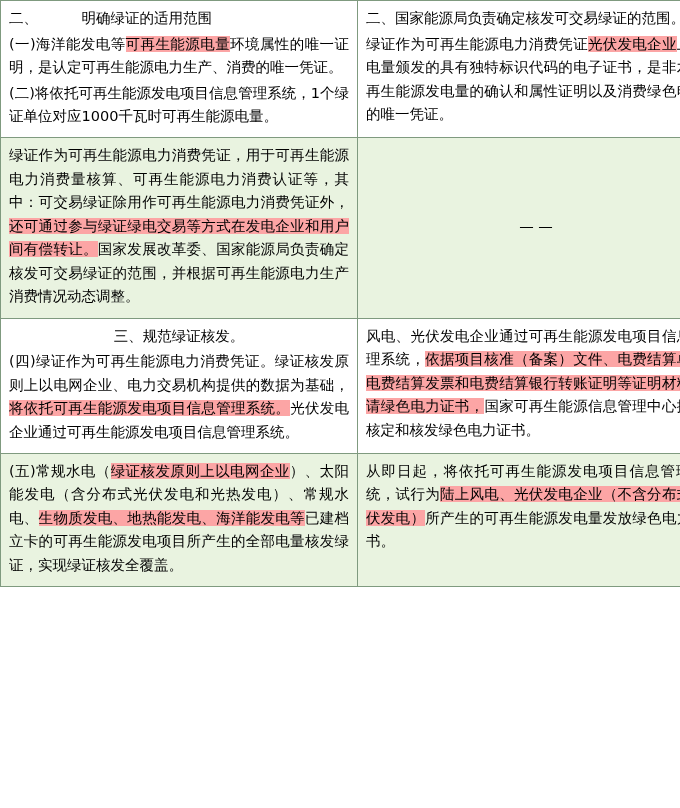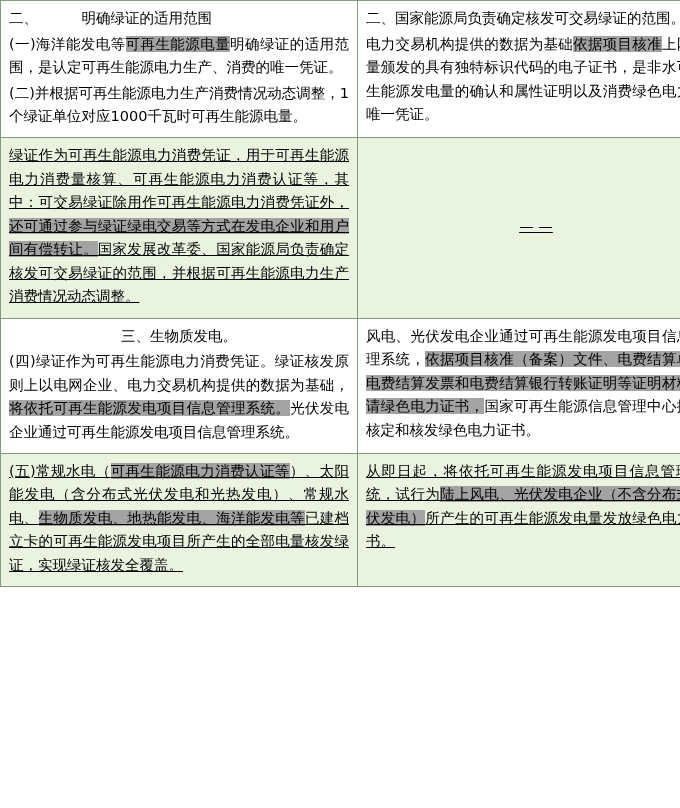--- a/index.html
+++ b/index.html
@@ -21,83 +21,82 @@
     vertical-align: top;
     padding: 6px 8px 8px 8px;
     font-size: 14.5px;
     line-height: 1.62;
     color: #000000;
   }
   td.left  { width: 340px; }
   td.right { width: 340px; }
   tr.green td {
     background: #e9f3e0;
-    text-decoration: underline;
   }
   tr.white td {
     background: #ffffff;
   }
   p.para {
     margin: 0 0 0.05em 0;
     text-align: justify;
     text-justify: inter-ideograph;
   }
   p.para + p.para {
     margin-top: 0.15em;
   }
   p.heading {
     margin: 0 0 0.05em 0;
   }
   p.center {
     text-align: center;
     margin: 0;
   }
   .hl {
-    background: #a3a3a3;
+    background: #fca5a5;
   }
   .dash-cell {
     vertical-align: middle !important;
     text-align: center;
   }
 </style>
 </head>
 <body>
 
 <table class="doc">
   <tbody>
       <tr class="white">
         <td class="left">
           <p class="para heading"><span>二、</span><span>　　　明确绿证的适用范围</span></p>
-          <p class="para"><span>(一)海洋能发电等</span><span class="hl">可再生能源电量</span><span>明确绿证的适用范围，是认定可再生能源电力生产、消费的唯一凭证。</span></p>
-          <p class="para"><span>(二)并根据可再生能源电力生产消费情况动态调整，1个绿证单位对应1000千瓦时可再生能源电量。</span></p>
+          <p class="para"><span>(一)海洋能发电等</span><span class="hl">可再生能源电量</span><span>环境属性的唯一证明，是认定可再生能源电力生产、消费的唯一凭证。</span></p>
+          <p class="para"><span>(二)将依托可再生能源发电项目信息管理系统，1个绿证单位对应1000千瓦时可再生能源电量。</span></p>
         </td>
         <td class="right">
           <p class="para"><span>二、国家能源局负责确定核发可交易绿证的范围。</span></p>
-          <p class="para"><span>电力交易机构提供的数据为基础</span><span class="hl">依据项目核准</span><span>上网电量颁发的具有独特标识代码的电子证书，是非水可再生能源发电量的确认和属性证明以及消费绿色电力的唯一凭证。</span></p>
+          <p class="para"><span>绿证作为可再生能源电力消费凭证</span><span class="hl">光伏发电企业</span><span>上网电量颁发的具有独特标识代码的电子证书，是非水可再生能源发电量的确认和属性证明以及消费绿色电力的唯一凭证。</span></p>
         </td>
       </tr>
       <tr class="green">
         <td class="left">
           <p class="para"><span>绿证作为可再生能源电力消费凭证，用于可再生能源电力消费量核算、可再生能源电力消费认证等，其中：可交易绿证除用作可再生能源电力消费凭证外，</span><span class="hl">还可通过参与绿证绿电交易等方式在发电企业和用户间有偿转让。</span><span>国家发展改革委、国家能源局负责确定核发可交易绿证的范围，并根据可再生能源电力生产消费情况动态调整。</span></p>
         </td>
         <td class="right dash-cell">
           <p class="para center"><span>— —</span></p>
         </td>
       </tr>
       <tr class="white">
         <td class="left">
-          <p class="para center"><span>三、生物质发电。</span></p>
+          <p class="para center"><span>三、规范绿证核发。</span></p>
           <p class="para"><span>(四)绿证作为可再生能源电力消费凭证。绿证核发原则上以电网企业、电力交易机构提供的数据为基础，</span><span class="hl">将依托可再生能源发电项目信息管理系统。</span><span>光伏发电企业通过可再生能源发电项目信息管理系统。</span></p>
         </td>
         <td class="right">
           <p class="para"><span>风电、光伏发电企业通过可再生能源发电项目信息管理系统，</span><span class="hl">依据项目核准（备案）文件、电费结算单、电费结算发票和电费结算银行转账证明等证明材料申请绿色电力证书，</span><span>国家可再生能源信息管理中心按月核定和核发绿色电力证书。</span></p>
         </td>
       </tr>
       <tr class="green">
         <td class="left">
-          <p class="para"><span>(五)常规水电（</span><span class="hl">可再生能源电力消费认证等</span><span>）、太阳能发电（含分布式光伏发电和光热发电）、常规水电、</span><span class="hl">生物质发电、地热能发电、海洋能发电等</span><span>已建档立卡的可再生能源发电项目所产生的全部电量核发绿证，实现绿证核发全覆盖。</span></p>
+          <p class="para"><span>(五)常规水电（</span><span class="hl">绿证核发原则上以电网企业</span><span>）、太阳能发电（含分布式光伏发电和光热发电）、常规水电、</span><span class="hl">生物质发电、地热能发电、海洋能发电等</span><span>已建档立卡的可再生能源发电项目所产生的全部电量核发绿证，实现绿证核发全覆盖。</span></p>
         </td>
         <td class="right">
           <p class="para"><span>从即日起，将依托可再生能源发电项目信息管理系统，试行为</span><span class="hl">陆上风电、光伏发电企业（不含分布式光伏发电）</span><span>所产生的可再生能源发电量发放绿色电力证书。</span></p>
         </td>
       </tr>
     </tbody>
 </table>
 
 </body></html>

